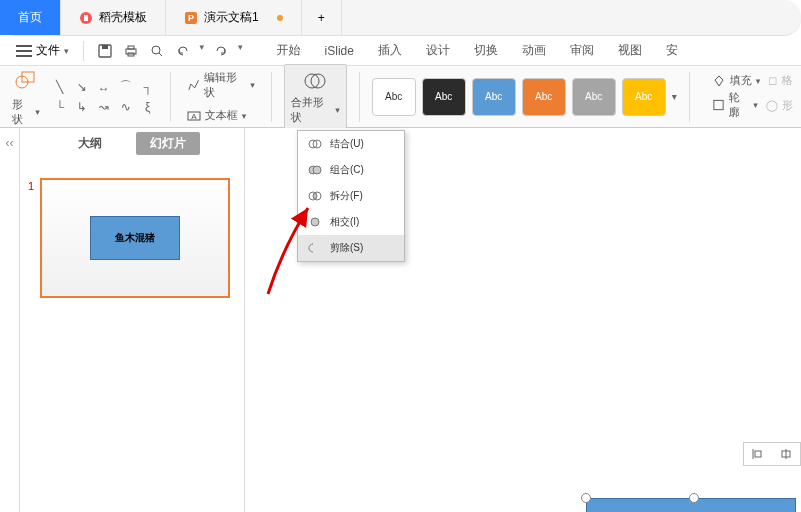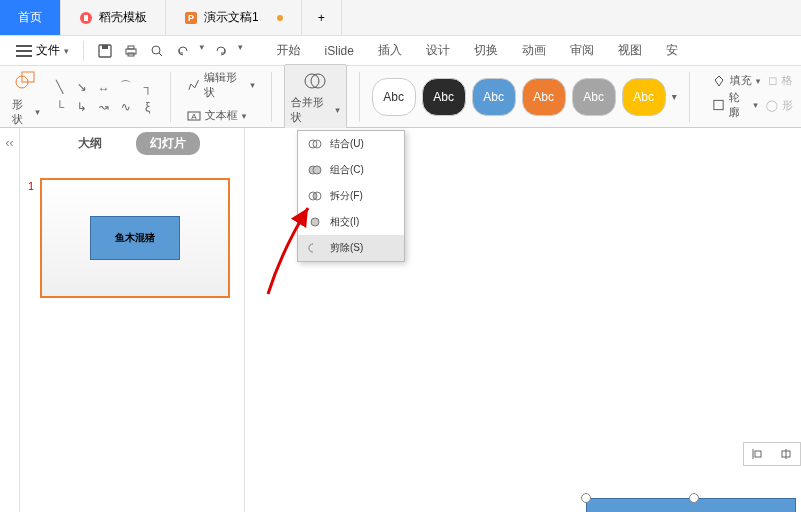--- a/index.html
+++ b/index.html
@@ -1,19 +1,19 @@
 <!DOCTYPE html>
 <html><head>
 <meta charset="utf-8">
 <style>
 * { box-sizing: border-box; margin: 0; padding: 0; font-family: "Microsoft YaHei", sans-serif; }
 body { width: 801px; height: 512px; background: #fff; overflow: hidden; position: relative; font-size: 12px; }
 
 
-.tab-bar { height: 36px; background: #f5f5f5; display: flex; align-items: stretch; border-bottom: 1px solid #e0e0e0; }
+.tab-bar { height: 36px; background: #f5f5f5; display: flex; align-items: stretch; border-bottom: 1px solid #e0e0e0; border-radius: 17px; }
 .tab { display: flex; align-items: center; padding: 0 18px; gap: 6px; border-right: 1px solid #e0e0e0; cursor: pointer; }
 .tab.active { background: #2a7fff; color: #fff; }
 .tab.plus { width: 40px; justify-content: center; }
 .doc-icon { width: 14px; height: 14px; display: inline-flex; align-items: center; justify-content: center; }
 .mod-dot { width: 6px; height: 6px; border-radius: 50%; background: #f0a030; margin-left: 12px; }
 
 
 .menu-bar { height: 30px; display: flex; align-items: center; gap: 4px; padding: 0 10px; border-bottom: 1px solid #e0e0e0; }
 .menu-item { padding: 4px 10px; color: #555; cursor: pointer; }
 .file-btn { display: flex; align-items: center; gap: 4px; padding: 4px 6px; }
@@ -29,37 +29,37 @@
 .shape-preset { width: 26px; height: 26px; display: flex; align-items: center; justify-content: center; }
 .shape-btn { display: flex; flex-direction: column; align-items: center; gap: 4px; padding: 2px 4px; font-size: 11px; color: #555; }
 .lines-grid { display: grid; grid-template-columns: repeat(5, 20px); grid-template-rows: repeat(2, 18px); gap: 2px; }
 .lines-grid > div { display: flex; align-items: center; justify-content: center; color: #666; }
 .vert-sep { width: 1px; height: 50px; background: #ddd; margin: 0 6px; }
 .ribbon-mini { display: flex; flex-direction: column; gap: 4px; }
 .mini-row { display: flex; align-items: center; gap: 4px; font-size: 11px; color: #555; padding: 2px 4px; }
 .merge-btn { display: flex; flex-direction: column; align-items: center; gap: 2px; padding: 4px 6px; background: #eee; border: 1px solid #ccc; border-radius: 2px; font-size: 11px; color: #555; }
 .merge-icon { width: 28px; height: 24px; display: flex; align-items: center; justify-content: center; }
 .style-row { display: flex; gap: 6px; align-items: center; }
-.style-swatch { width: 44px; height: 38px; border-radius: 15px; display: flex; align-items: center; justify-content: center; font-size: 12px; border: 1px solid #ccc; }
+.style-swatch { width: 44px; height: 38px; border-radius: 4px; display: flex; align-items: center; justify-content: center; font-size: 10px; border: 1px solid #ccc; }
 .sw1 { background: #fff; color: #333; }
 .sw2 { background: #2b2b2b; color: #fff; }
 .sw3 { background: #5b9bd5; color: #fff; }
 .sw4 { background: #ed7d31; color: #fff; }
 .sw5 { background: #a5a5a5; color: #fff; }
 .sw6 { background: #ffc000; color: #fff; }
 .fill-col { display: flex; flex-direction: column; gap: 2px; margin-left: 10px; }
 .fill-row { display: flex; align-items: center; gap: 4px; font-size: 11px; color: #555; }
 
 
 .work { display: flex; height: calc(512px - 128px); }
 .collapse { width: 20px; border-right: 1px solid #ddd; display: flex; justify-content: center; padding-top: 8px; color: #888; }
 .thumb-panel { width: 225px; border-right: 1px solid #ddd; display: flex; flex-direction: column; }
 .thumb-tabs { height: 30px; display: flex; align-items: center; justify-content: center; gap: 20px; }
 .thumb-tab { color: #555; padding: 3px 14px; cursor: pointer; font-weight: bold; }
-.thumb-tab.active { background: #a0a0a0; color: #fff; border-radius: 10px; }
+.thumb-tab.active { background: #a0a0a0; color: #fff; border-radius: 2px; }
 .thumb-list { flex: 1; padding: 20px 8px; display: flex; }
 .thumb-num { width: 12px; color: #c00; font-size: 11px; padding-top: 2px; }
 .thumb { width: 190px; height: 120px; border: 2px solid #ed7d31; background: linear-gradient(#fff, #f0f0f0); display: flex; align-items: center; justify-content: center; }
 .thumb-shape { width: 90px; height: 44px; background: #5b9bd5; border: 1px solid #3a6ea5; display: flex; align-items: center; justify-content: center; font-size: 10px; font-weight: bold; color: #000; }
 .canvas-area { flex: 1; position: relative; background: #fff; }
 
 
 .dropdown { position: absolute; left: 297px; top: 130px; width: 108px; background: #fff; border: 1px solid #bbb; box-shadow: 2px 2px 6px rgba(0,0,0,.2); }
 .drop-item { display: flex; align-items: center; gap: 8px; padding: 6px 10px; font-size: 10px; color: #333; cursor: pointer; }
 .drop-item.hover { background: #e6e6e6; }

